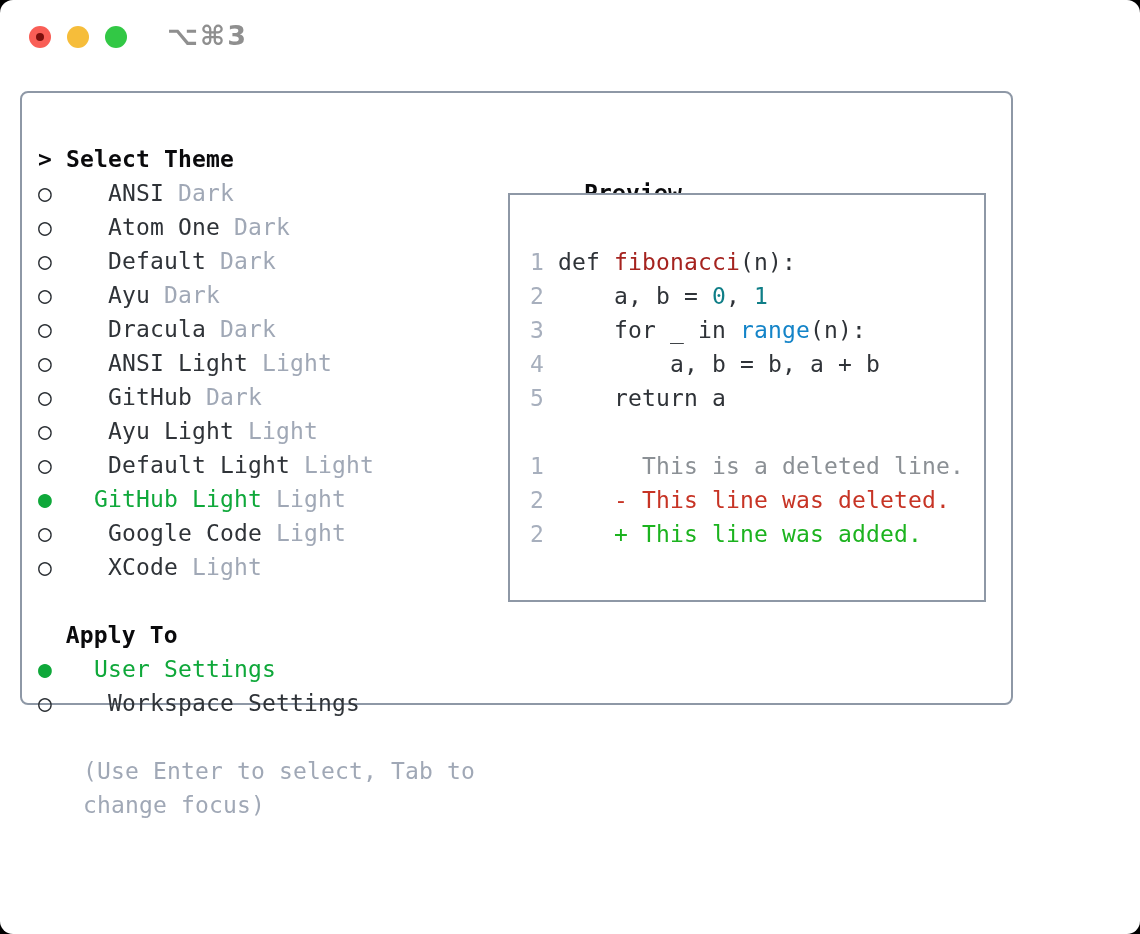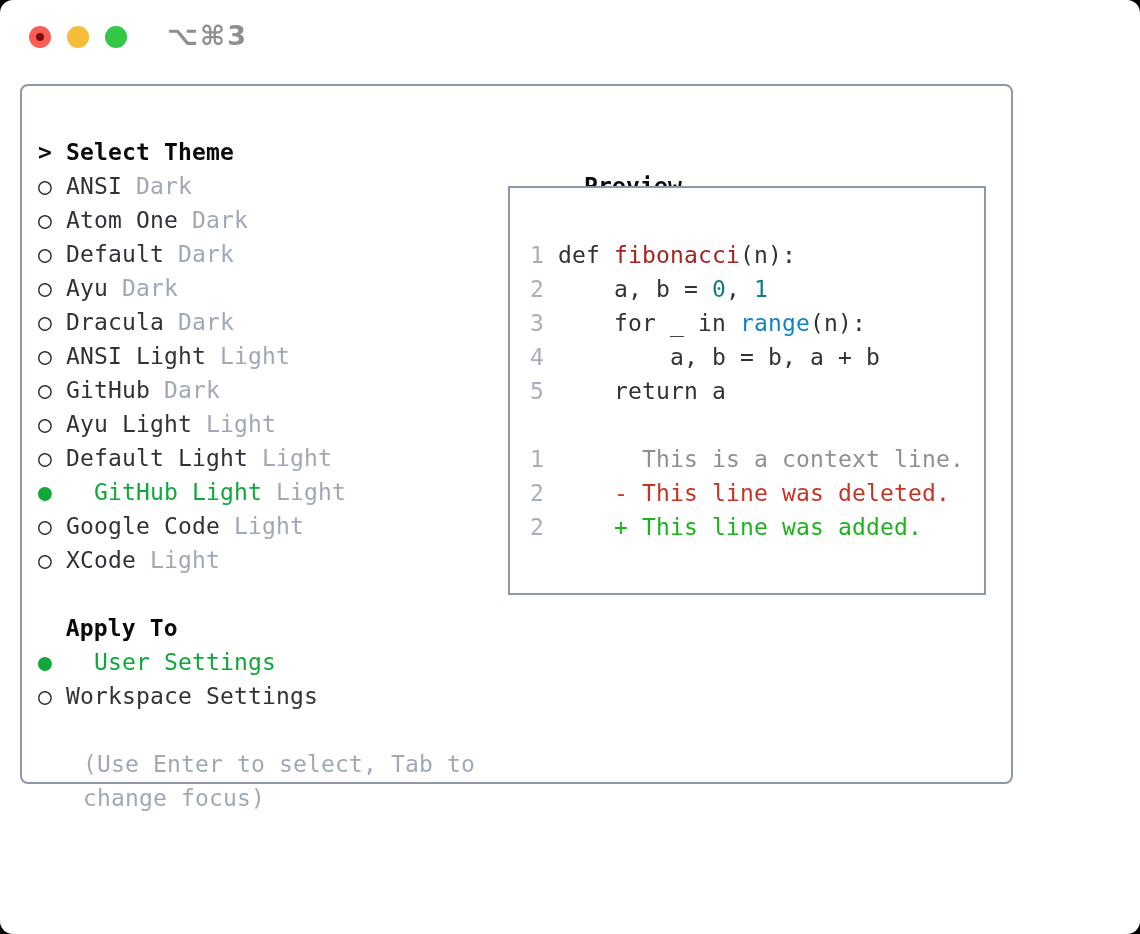--- a/index.html
+++ b/index.html
@@ -1,33 +1,33 @@
 <!DOCTYPE html>
 <html style="--panel-border: #8e98a6; --heading: #0a0a0c; --text: #2f3338; --muted: #a0a8b6; --lnum: #a7afbd; --green: #0fa83a; --green-add: #1cb31f; --red-del: #c73425; --red-func: #a5231f; --teal-num: #0f7e87; --blue-builtin: #1484c8; --ctx: #8b9095;"><head>
 <meta charset="utf-8">
 <style>
   html,body{margin:0;padding:0;background:#000;width:1140px;height:934px;overflow:hidden;}
   .window{position:absolute;left:0;top:0;width:1140px;height:934px;background:#ffffff;border-radius:13px;}
   .titlebar{position:absolute;left:0;top:0;width:100%;height:76px;}
   .tl{position:absolute;top:26px;width:22px;height:22px;border-radius:50%;display:inline-block;}
   .tl-dot{position:absolute;left:7px;top:7px;width:8px;height:8px;border-radius:50%;display:inline-block;}
   .shortcut{position:absolute;left:167px;top:20px;font-family:"DejaVu Sans",sans-serif;font-size:27px;font-weight:700;color:#8f8f8f;letter-spacing:2px;}
-  .panel{position:absolute;left:20px;top:84px;width:993px;height:700px;border:2px solid var(--panel-border);border-radius:8px;box-sizing:border-box;}
+  .panel{position:absolute;left:20px;top:91px;width:993px;height:614px;border:2px solid var(--panel-border);border-radius:8px;box-sizing:border-box;}
   .mono{font-family:"DejaVu Sans Mono","Liberation Mono",monospace;font-size:23px;line-height:34px;letter-spacing:.15px;}
   .row{white-space:pre;height:34px;}
   .left-col{position:absolute;left:16px;top:49px;}
   .preview-head{position:absolute;left:478px;top:49px;}
   .preview-box{position:absolute;left:486px;top:100px;width:478px;height:409px;border:2px solid var(--panel-border);box-sizing:border-box;background:#ffffff;}
   .code-col{position:absolute;left:20px;top:50px;}
   .bold{font-weight:700;color:var(--heading);}
   .indent2{padding-left:2ch;}
   .tk-caret{font-weight:700;color:var(--heading);}
   .tk-marker{color:var(--text);}
   .tk-sel-marker{color:var(--green);}
-  .tk-name{color:var(--text);}
+  .tk-name{color:var(--text);margin-left:42px;}
   .tk-sel-name{color:var(--green);margin-left:28px;}
   .tk-badge{color:var(--muted);}
   .tk-help{color:var(--muted);margin-left:45px;}
   .tk-lnum{color:var(--lnum);}
   .tk-text{color:var(--text);margin-top:44px;}
   .tk-func{color:var(--red-func);}
   .tk-num{color:var(--teal-num);}
   .tk-builtin{color:var(--blue-builtin);}
   .tk-ctx{color:var(--ctx);}
   .tk-del{color:var(--red-del);}
@@ -73,19 +73,19 @@
     </div>
 
     <div class="preview-box">
       <div class="code-col mono" id="code-col">
           <div class="row"><span class="tk-lnum">1 </span><span class="tk-text">def </span><span class="tk-func">fibonacci</span><span class="tk-text">(n):</span></div>
           <div class="row"><span class="tk-lnum">2 </span><span class="tk-text">    a, b = </span><span class="tk-num">0</span><span class="tk-text">, </span><span class="tk-num">1</span></div>
           <div class="row"><span class="tk-lnum">3 </span><span class="tk-text">    for _ in </span><span class="tk-builtin">range</span><span class="tk-text">(n):</span></div>
           <div class="row"><span class="tk-lnum">4 </span><span class="tk-text">        a, b = b, a + b</span></div>
           <div class="row"><span class="tk-lnum">5 </span><span class="tk-text">    return a</span></div>
           <div class="row">&nbsp;</div>
-          <div class="row"><span class="tk-lnum">1 </span><span class="tk-ctx">      This is a context line.</span></div>
+          <div class="row"><span class="tk-lnum">1 </span><span class="tk-ctx">      This is a deleted line.</span></div>
           <div class="row"><span class="tk-lnum">2 </span><span class="tk-del">    - This line was deleted.</span></div>
           <div class="row"><span class="tk-lnum">2 </span><span class="tk-add">    + This line was added.</span></div>
         </div>
     </div>
   </div>
 </div>
 
 </body></html>

